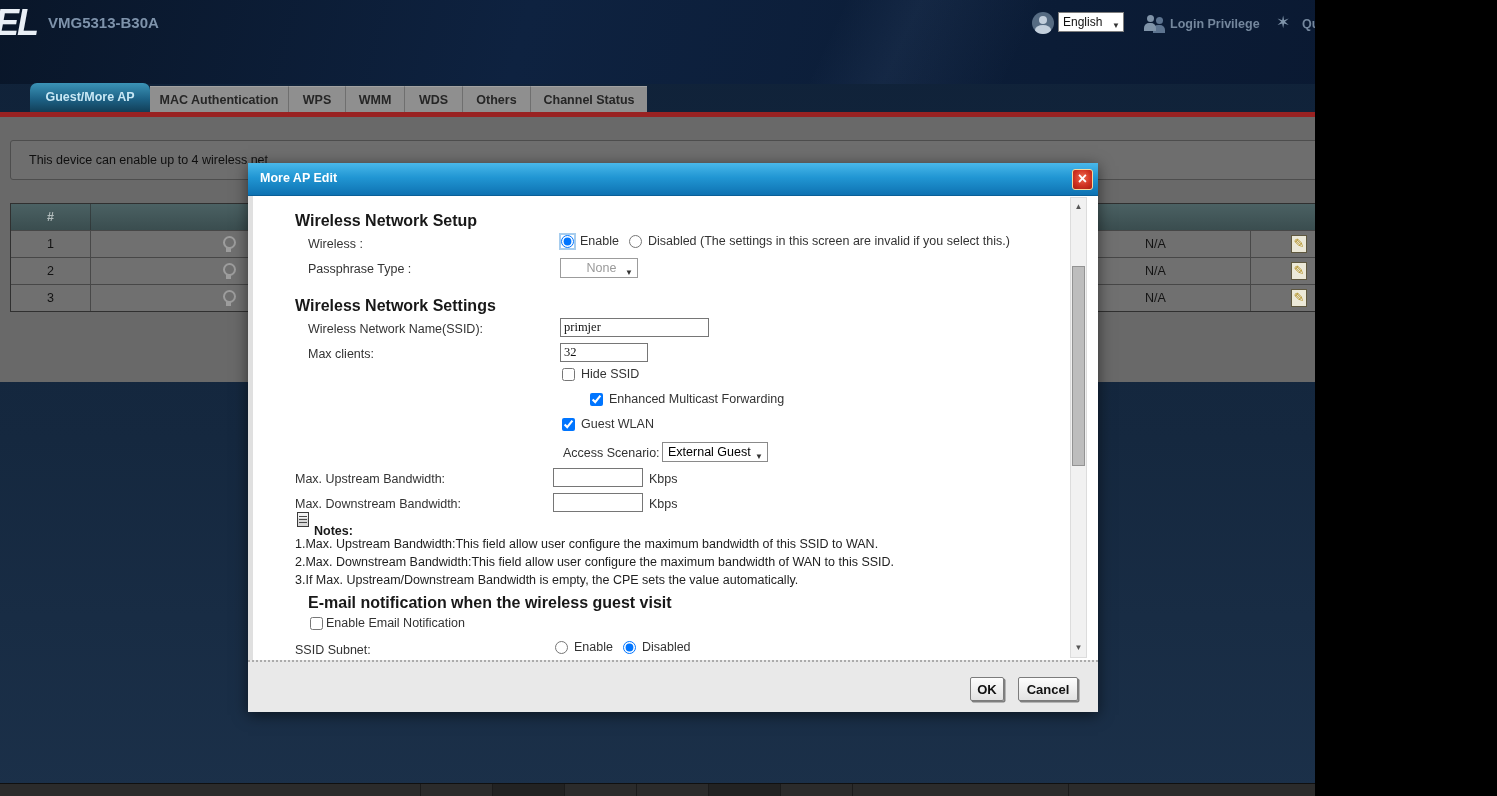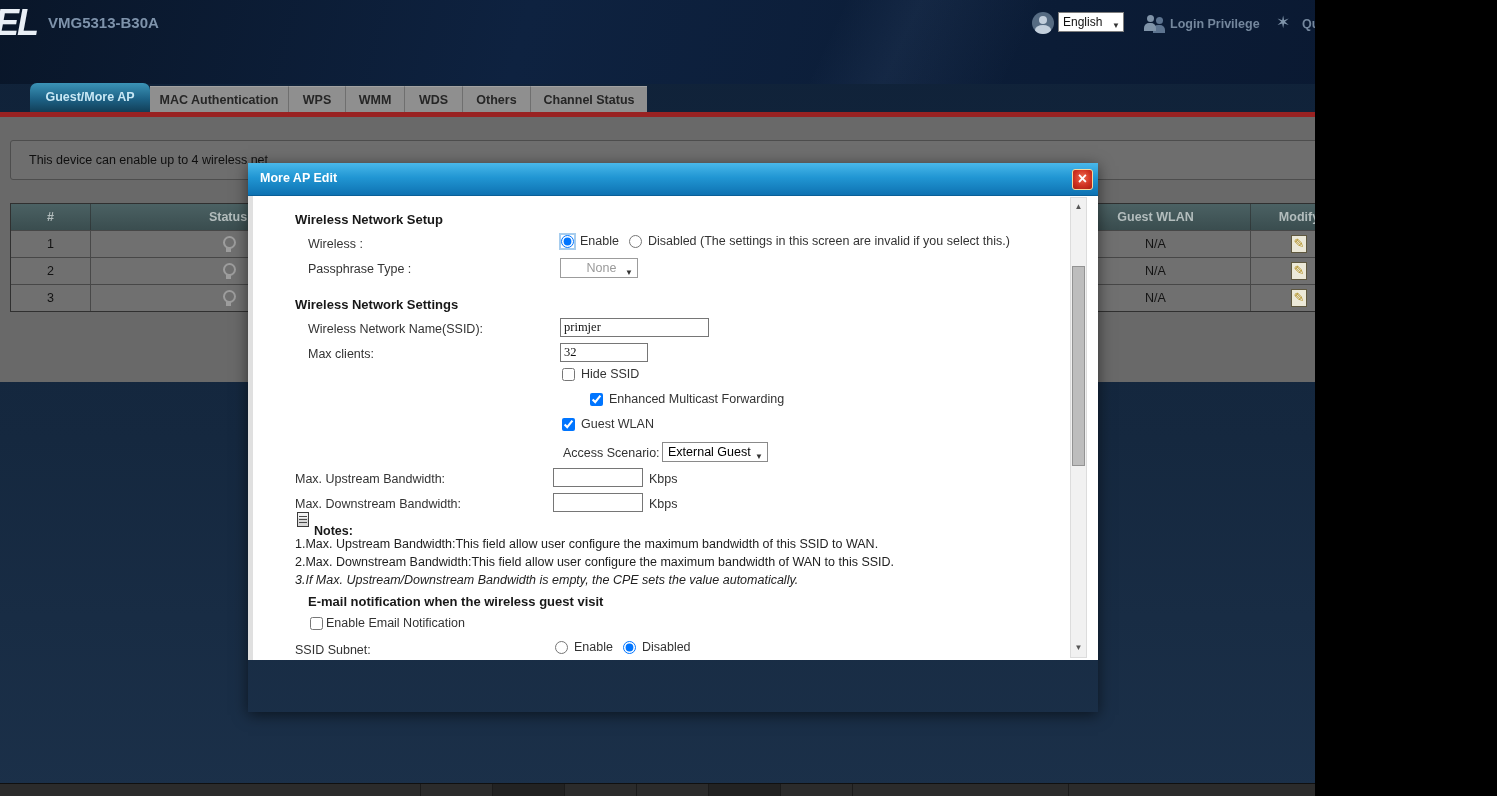--- a/index.html
+++ b/index.html
@@ -84,21 +84,21 @@
     box-shadow:1.5px 1.5px 0 rgba(40,40,40,.55); cursor:pointer; font-family:"Liberation Sans", sans-serif; }
   .btn.ok { right:94px; width:34px; }
   .btn.cancel { right:20px; width:60px; }
   
   .vscroll { position:absolute; left:822px; top:34px; width:17px; height:461px; background:#f1f1f1; border:1px solid #dcdcdc; }
   .vs-arrow { position:absolute; left:0; width:15px; height:16px; font-size:8px; color:#555; text-align:center; line-height:16px; cursor:pointer; }
   .vs-arrow.up { top:1px; } .vs-arrow.down { bottom:1px; }
   .vs-thumb { position:absolute; left:1px; top:68px; width:13px; height:200px; background:#bdbdbd; border:1px solid #939393; cursor:pointer; }
   
   .mitem { position:absolute; font-size:12.5px; color:#333; white-space:nowrap; }
-  .mhead { position:absolute; font-size:13px; font-weight:bold; color:#181818; white-space:nowrap; }
+  .mhead { position:absolute; font-size:16px; font-weight:bold; color:#181818; white-space:nowrap; }
   .tinput { position:absolute; height:19px; border:1px solid #767676; font-size:12.5px; color:#111; padding:0 3px;
     font-family:Liberation Serif, serif; background:#fff; }
   .fselect { position:absolute; height:20px; background:#fff; border:1px solid #8a8a8a; font-size:12.5px;
     line-height:18px; padding-left:5px; cursor:pointer; }
   .fselect .arr { position:absolute; right:4px; top:5px; font-size:8px; color:#333; }
   .fselect.dim { color:#9a9a9a; border-color:#9c9c9c; }
   .ctrl-row { position:absolute; display:flex; align-items:center; gap:4px; font-size:12.5px; color:#333; white-space:nowrap; }
   input[type=radio], input[type=checkbox] { width:13px; height:13px; margin:0 2px 0 0; cursor:pointer; }
   input.hl { outline:2px solid #a7cdee; }
   .notes-icon { position:absolute; width:12px; height:15px; background:#f2f2f2; border:1px solid #3a3a3a;
@@ -138,21 +138,20 @@
   </div>
   <div class="redline"></div>
 
   <div class="content">
     <div class="infobox">
       <span>This device can enable up to 4 wireless net</span>
     </div>
     <div class="gtable">
       <div class="trow head">
         <div class="tcell c1">#</div>
-        <div class="tcell c2">Status</div>
         <div class="tcell c3"></div>
         <div class="tcell c4">Guest WLAN</div>
         <div class="tcell c5">Modify</div>
       </div>
       <div class="trow body">
         <div class="tcell c1">1</div>
         <div class="tcell c2">
             <span class="bulb"></span>
           </div>
         <div class="tcell c3"></div>
@@ -250,21 +249,21 @@
     <input class="tinput" style="left: 305px; top: 305px; width: 90px;" value="">
     <div class="mitem" style="left:401px;top:309px;">Kbps</div>
     <div class="mitem" style="left:47px;top:334px;">Max. Downstream Bandwidth:</div>
     <input class="tinput" style="left: 305px; top: 330px; width: 90px;" value="">
     <div class="mitem" style="left:401px;top:334px;">Kbps</div>
 
     <div class="notes-icon" style="left:49px;top:349px;"></div>
     <div class="mhead" style="left:66px;top:361px;font-size:12.5px;">Notes:</div>
     <div class="mitem" style="left:47px;top:374px;color:#222;">1.Max. Upstream Bandwidth:This field allow user configure the maximum bandwidth of this SSID to WAN.</div>
     <div class="mitem" style="left:47px;top:392px;color:#222;">2.Max. Downstream Bandwidth:This field allow user configure the maximum bandwidth of WAN to this SSID.</div>
-    <div class="mitem" style="left:47px;top:410px;color:#222;font-style:italic;">3.If Max. Upstream/Downstream Bandwidth is empty, the CPE sets the value automatically.</div>
+    <div class="mitem" style="left:47px;top:410px;color:#222;">3.If Max. Upstream/Downstream Bandwidth is empty, the CPE sets the value automatically.</div>
 
     <div class="mhead" style="left:60px;top:431px;">E-mail notification when the wireless guest visit</div>
     <div class="ctrl-row" style="left:62px;top:453px;gap:1px;">
       <input type="checkbox" style="">
       <span>Enable Email Notification</span>
     </div>
 
     <div class="mitem" style="left:47px;top:480px;">SSID Subnet:</div>
     <div class="ctrl-row" style="left:307px;top:477px;">
       <input type="radio" name="subnet" style="">
@@ -272,15 +271,19 @@
       <input type="radio" name="subnet" style="margin-left: 6px;" checked="">
       <span>Disabled</span>
     </div>
 
     <div class="vscroll">
       <div class="vs-arrow up">▲</div>
       <div class="vs-thumb"></div>
       <div class="vs-arrow down">▼</div>
     </div>
 
+    <div class="modal-footer">
+      <button class="btn ok">OK</button>
+      <button class="btn cancel">Cancel</button>
+    </div>
   </div>
 
 </div>
 
 </body></html>

